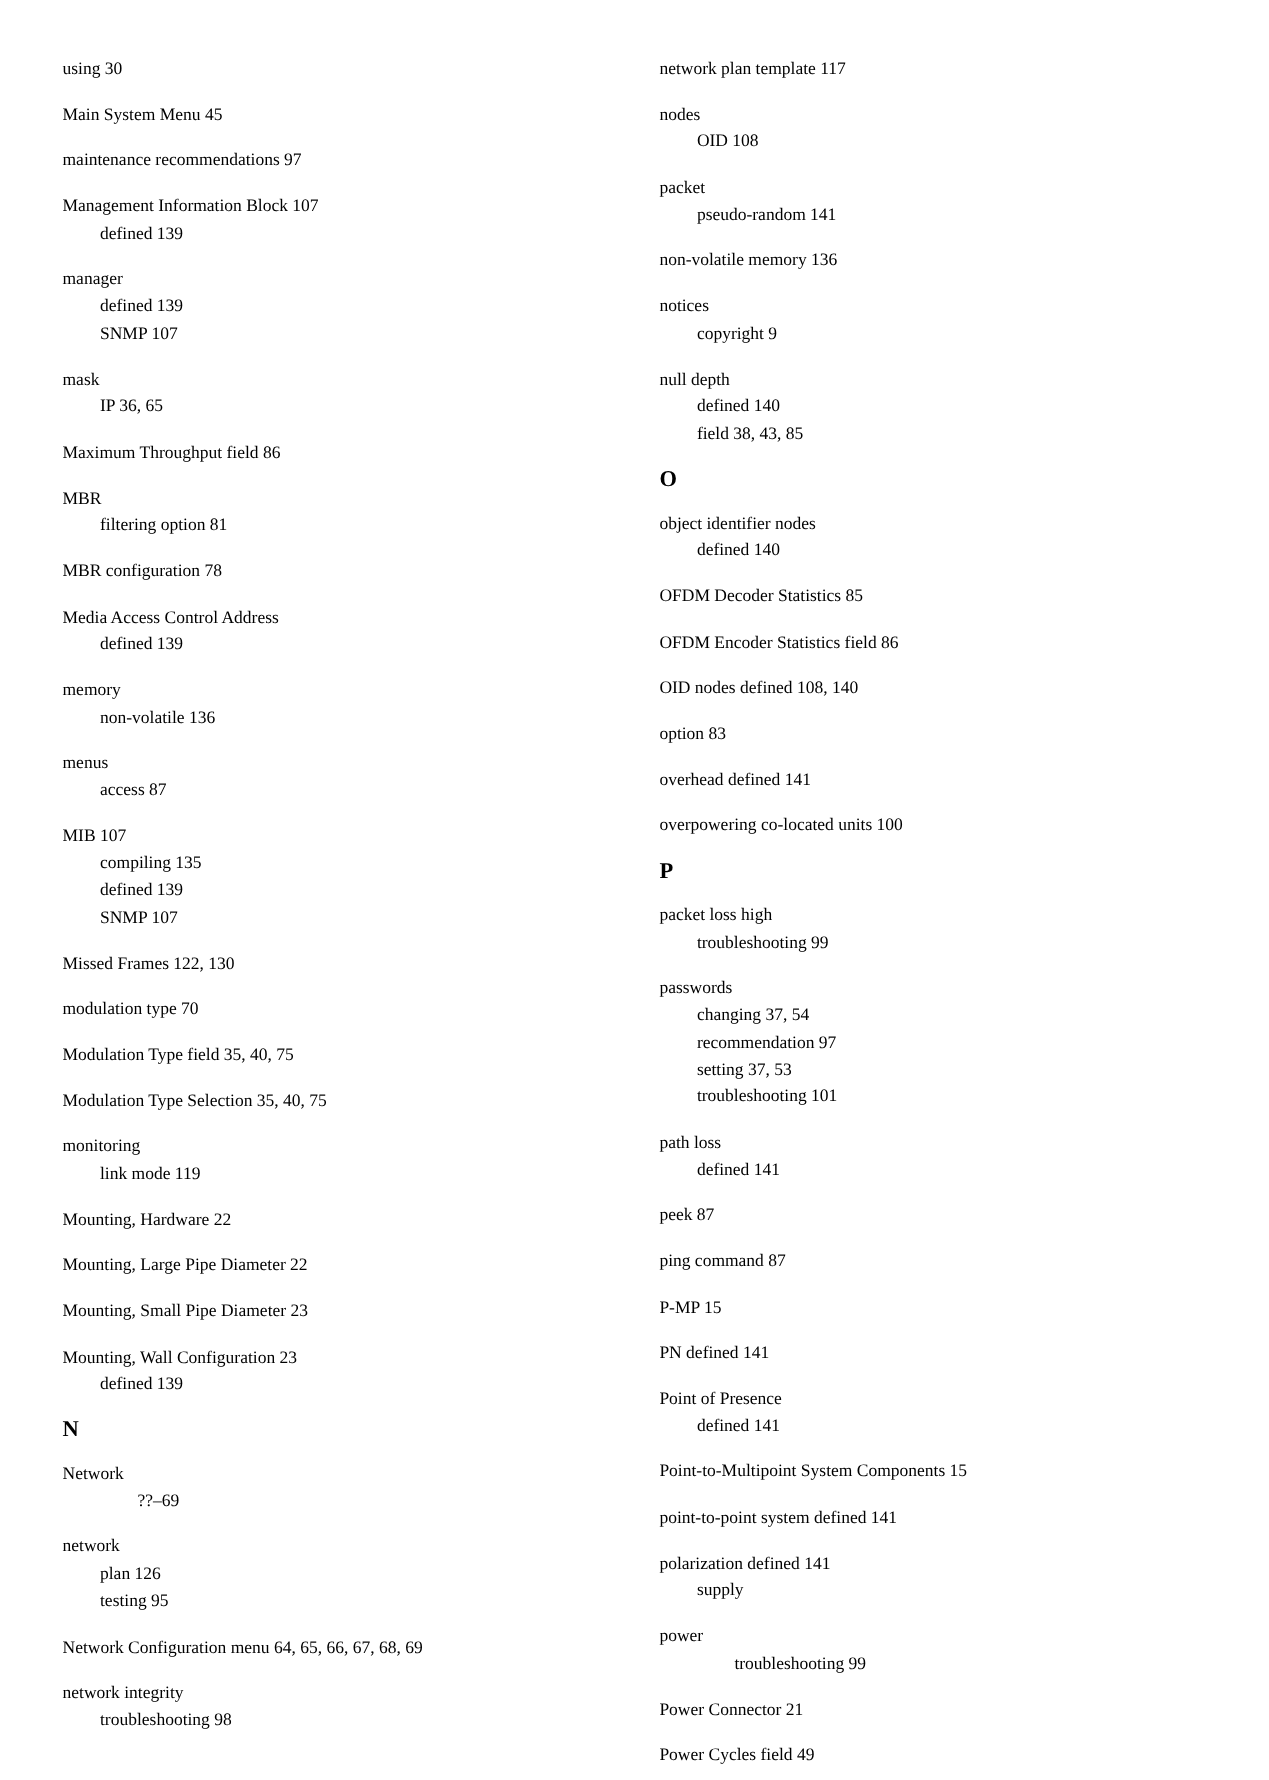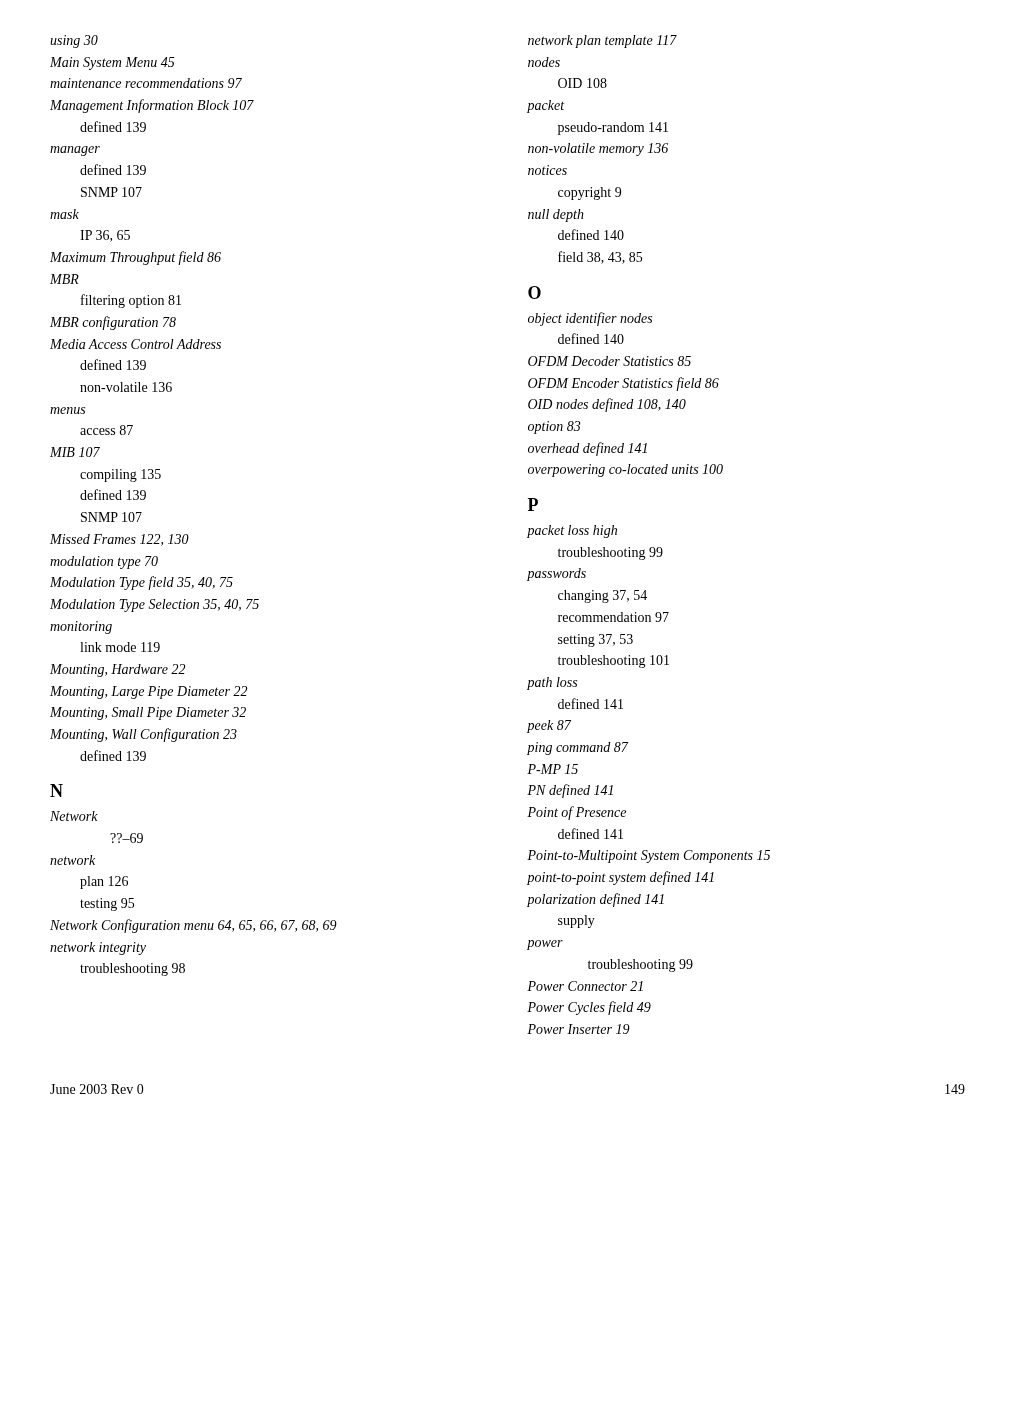--- a/index.html
+++ b/index.html
@@ -21,22 +21,21 @@
       gap: 40px;
     }
     .column {
       flex: 1;
       min-width: 0;
     }
     .index-entry {
       line-height: 1.55;
     }
     .index-entry.top-level {
-      margin-top: 0;
-      font-style: italic;
+      margin-top: 15px;
     }
     .index-entry.sub-level {
       padding-left: 30px;
     }
     .index-entry.sub-sub-level {
       padding-left: 60px;
     }
     .section-header {
       font-size: 18px;
       font-weight: bold;
@@ -72,36 +71,37 @@
       <div class="index-entry sub-level">defined 139</div>
       <div class="index-entry sub-level">SNMP 107</div>
       <div class="index-entry top-level">mask</div>
       <div class="index-entry sub-level">IP 36, 65</div>
       <div class="index-entry top-level">Maximum Throughput field 86</div>
       <div class="index-entry top-level">MBR</div>
       <div class="index-entry sub-level">filtering option 81</div>
       <div class="index-entry top-level">MBR configuration 78</div>
       <div class="index-entry top-level">Media Access Control Address</div>
       <div class="index-entry sub-level">defined 139</div>
+      <div class="index-entry top-level">memory</div>
       <div class="index-entry sub-level">non-volatile 136</div>
       <div class="index-entry top-level">menus</div>
       <div class="index-entry sub-level">access 87</div>
       <div class="index-entry top-level">MIB 107</div>
       <div class="index-entry sub-level">compiling 135</div>
       <div class="index-entry sub-level">defined 139</div>
       <div class="index-entry sub-level">SNMP 107</div>
       <div class="index-entry top-level">Missed Frames 122, 130</div>
       <div class="index-entry top-level">modulation type 70</div>
       <div class="index-entry top-level">Modulation Type field 35, 40, 75</div>
       <div class="index-entry top-level">Modulation Type Selection 35, 40, 75</div>
       <div class="index-entry top-level">monitoring</div>
       <div class="index-entry sub-level">link mode 119</div>
       <div class="index-entry top-level">Mounting, Hardware 22</div>
       <div class="index-entry top-level">Mounting, Large Pipe Diameter 22</div>
-      <div class="index-entry top-level">Mounting, Small Pipe Diameter 32</div>
+      <div class="index-entry top-level">Mounting, Small Pipe Diameter 23</div>
       <div class="index-entry top-level">Mounting, Wall Configuration 23</div>
       <div class="index-entry sub-level">defined 139</div>
       <div class="section-header">N</div>
       <div class="index-entry top-level">Network</div>
       <div class="index-entry sub-sub-level">??–69</div>
       <div class="index-entry top-level">network</div>
       <div class="index-entry sub-level">plan 126</div>
       <div class="index-entry sub-level">testing 95</div>
       <div class="index-entry top-level">Network Configuration menu 64, 65, 66, 67, 68, 69</div>
       <div class="index-entry top-level">network integrity</div>

